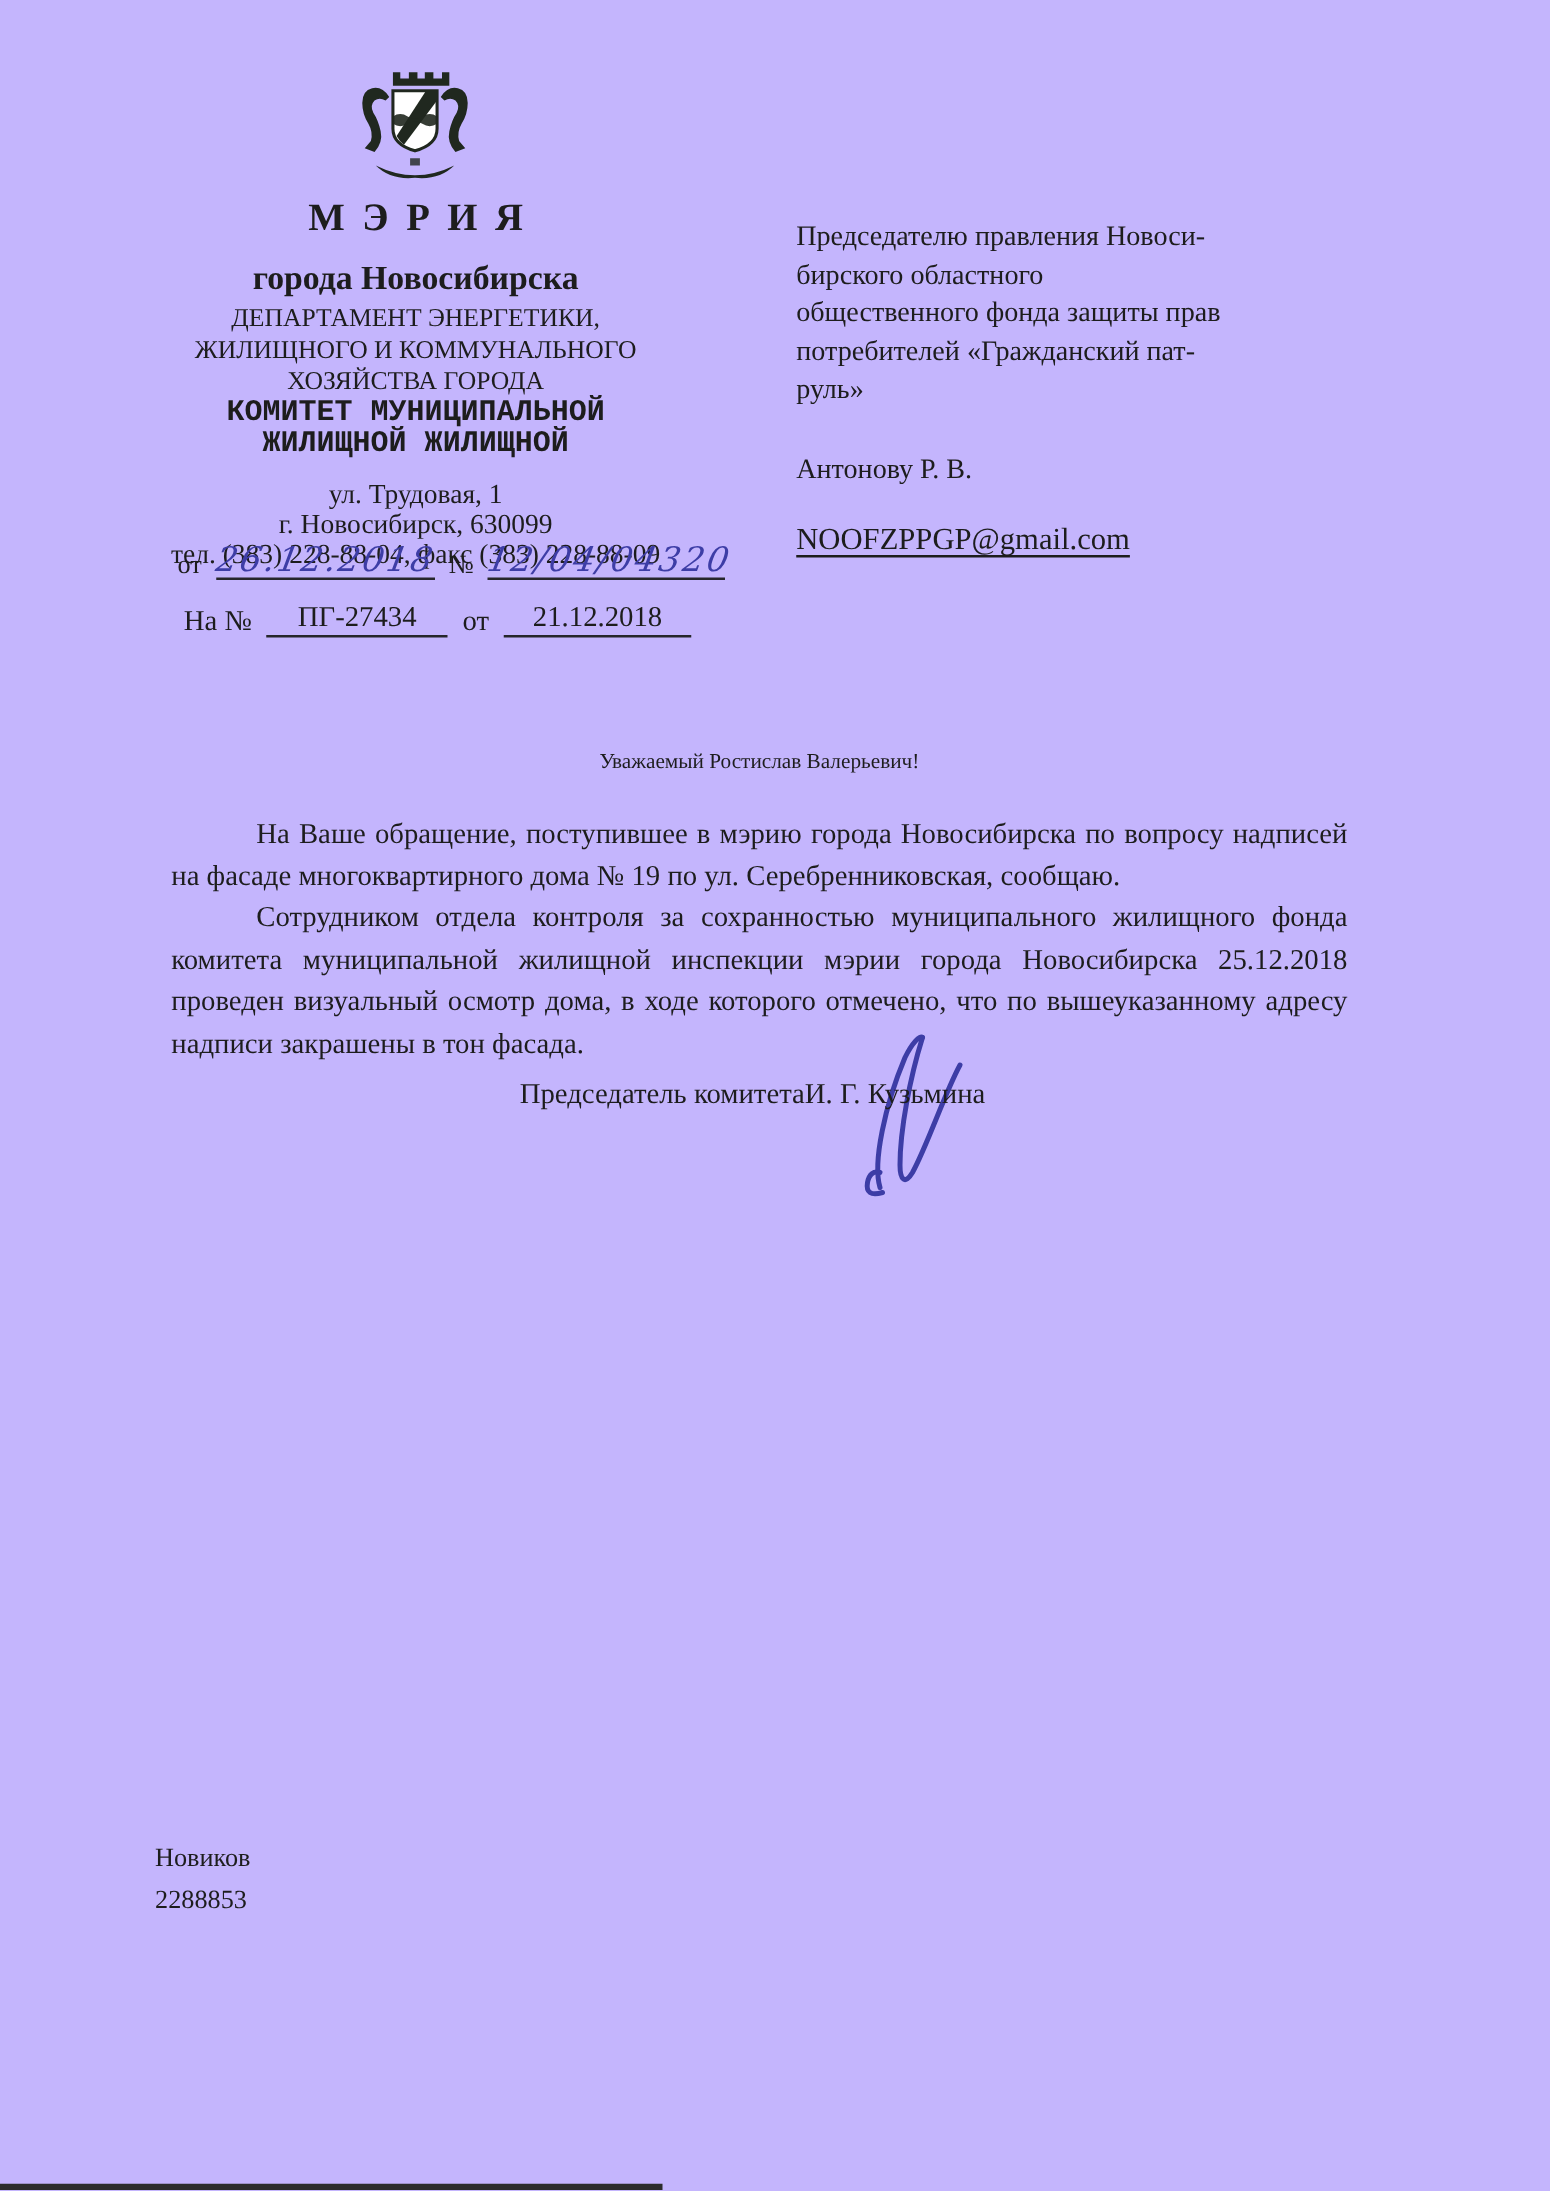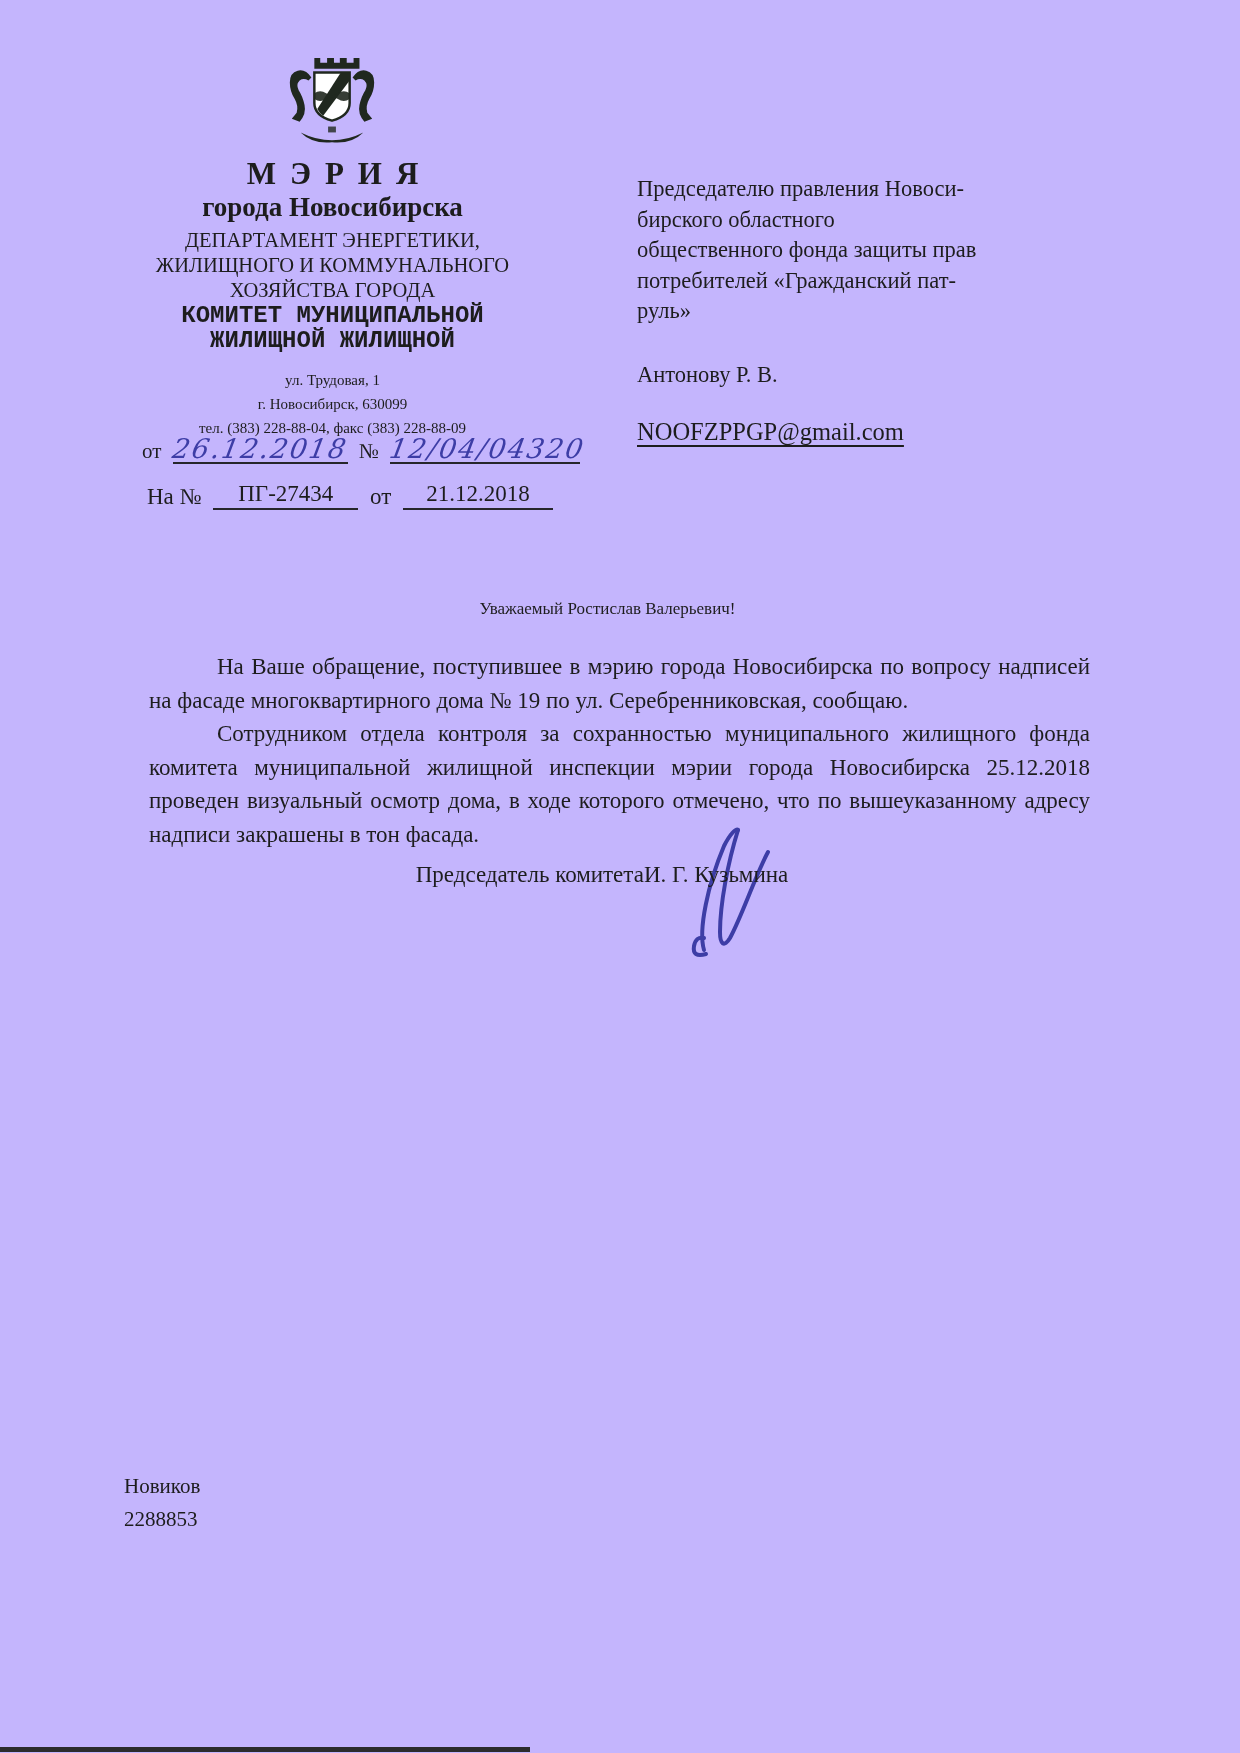--- a/index.html
+++ b/index.html
@@ -5,24 +5,24 @@
   html,body { margin:0; padding:0; background:#ffffff; }
   .page {
     position:relative; width:1240px; height:1753px; background:#c4b5fd;
     font-family:"Liberation Serif","DejaVu Serif",serif; color:#1d1d1d; overflow:hidden;
   }
 
   
   .emblem { position:absolute; left:272px; top:52px; width:120px; height:102px; }
   .lh { position:absolute; left:95px; top:156px; width:475px; text-align:center; }
   .lh-org1 { font-size:31px; font-weight:bold; letter-spacing:14px; padding-left:14px; }
-  .lh-org2 { font-size:27px; font-weight:bold; margin-top:0; }
+  .lh-org2 { font-size:27px; font-weight:bold; margin-top:15px; }
   .lh-dept { font-size:20.5px; line-height:25px; margin-top:5px; }
   .lh-comm { font-size:24px; line-height:25px; font-weight:bold;font-family:Liberation Mono, monospace; }
-  .lh-addr { font-size:15px; line-height:24px; margin-top:15px; }
+  .lh-addr { font-size:22px; line-height:24px; margin-top:15px; }
 
   
   .row-out { position:absolute; left:142px; top:430px; font-size:21px; white-space:nowrap; }
   .row-in  { position:absolute; left:147px; top:481px; font-size:23px; white-space:nowrap; }
   .slot { display:inline-block; border-bottom:2px solid #26262b; text-align:center; margin:0 6px; vertical-align:bottom; padding-bottom:1px; }
   .slot-hw-date { width:175px; }
   .slot-hw-num  { width:190px; }
   .slot-in-num  { width:145px; }
   .slot-in-date { width:150px; }
   .hw {
@@ -31,21 +31,21 @@
     position:relative; top:3px; white-space:nowrap;
   }
 
   
   .recipient { position:absolute; left:637px; top:174px; width:485px; font-size:22.5px; line-height:30.5px; }
   .recipient-name { position:absolute; left:637px; top:362px; font-size:22.5px; }
   .recipient-email { position:absolute; left:637px; top:418px; font-size:24.5px; text-decoration:underline; text-underline-offset:5px; text-decoration-thickness:2px; }
 
   
   .salutation { position:absolute; left:137px; top:599px; width:941px; text-align:center; font-size:17px; }
-  .body-text { position:absolute; left:137px; top:650px; width:941px; font-size:23px; line-height:33.5px; text-align:justify;margin-left:12px; }
+  .body-text { position:absolute; left:137px; top:650px; width:941px; font-size:23px; line-height:33.5px; text-align:justify; }
   .body-text p { margin:0; text-indent:68px; }
 
   
   .sig-row { position:absolute; left:137px; top:862px; width:930px; font-size:23px; display:flex; justify-content:center; }
   .sig-scribble { position:absolute; left:676px; top:822px; width:112px; height:150px; }
 
   
   .footer { position:absolute; left:124px; top:1470px; font-size:21px; line-height:33px; }
 
   

